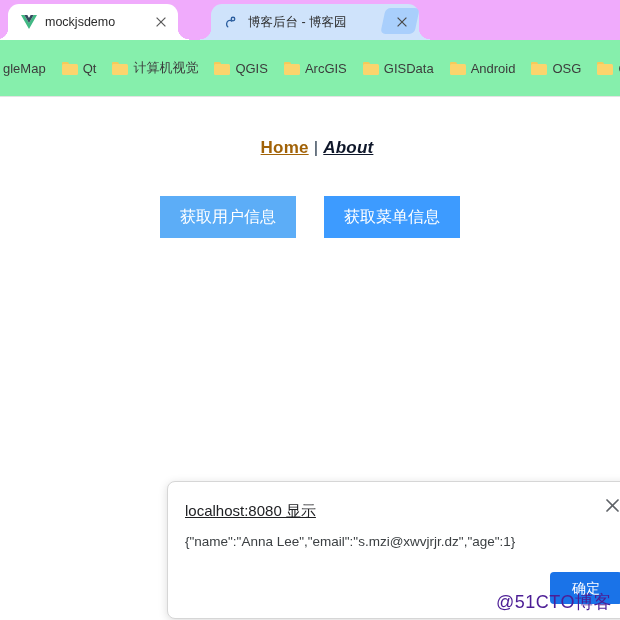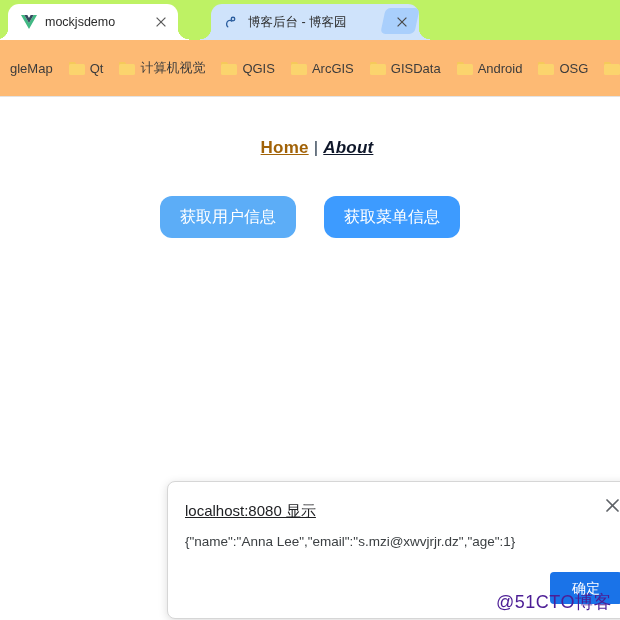--- a/index.html
+++ b/index.html
@@ -19,21 +19,21 @@
     width: 620px;
     height: 620px;
   }
 
   
   .tabstrip {
     position: absolute;
     left: 0; top: 0;
     width: 620px;
     height: 40px;
-    background: #bef264;
+    background: #f0abfc;
     overflow: hidden;
   }
   .tab {
     position: absolute;
     top: 4px;
     height: 36px;
     display: flex;
     align-items: center;
     box-sizing: border-box;
   }
@@ -118,26 +118,26 @@
     border-radius: 5px;
     transform: skewX(-12deg);
   }
 
   
   .bookmarkbar {
     position: absolute;
     left: 0; top: 40px;
     width: 620px;
     height: 57px;
-    background: #fdba74;
+    background: #86efac;
     border-bottom: 1px solid #e3e3e3;
     display: flex;
     align-items: center;
     overflow: hidden;
-    padding-left: 12px;
+    padding-left: 5px;
     box-sizing: border-box;
   }
   .bm {
     display: flex;
     align-items: center;
     height: 28px;
     padding: 0 8px;
     border-radius: 4px;
     flex: 0 0 auto;
     white-space: nowrap;
@@ -200,21 +200,21 @@
   }
 
   .btnrow {
     margin-top: 38px;
     display: flex;
     justify-content: center;
     gap: 28px;
   }
   .btn {
     border: none;
-    border-radius: 12px;
+    border-radius: 0;
     color: #ffffff;
     font-size: 16px;
     font-family: "Liberation Sans", "DejaVu Sans", sans-serif;
     padding: 13px 20px;
     line-height: 1;
     cursor: pointer;
   }
   .btn-user { background: #5cadf7; }
   .btn-menu { background: #3d9bff; }
 

